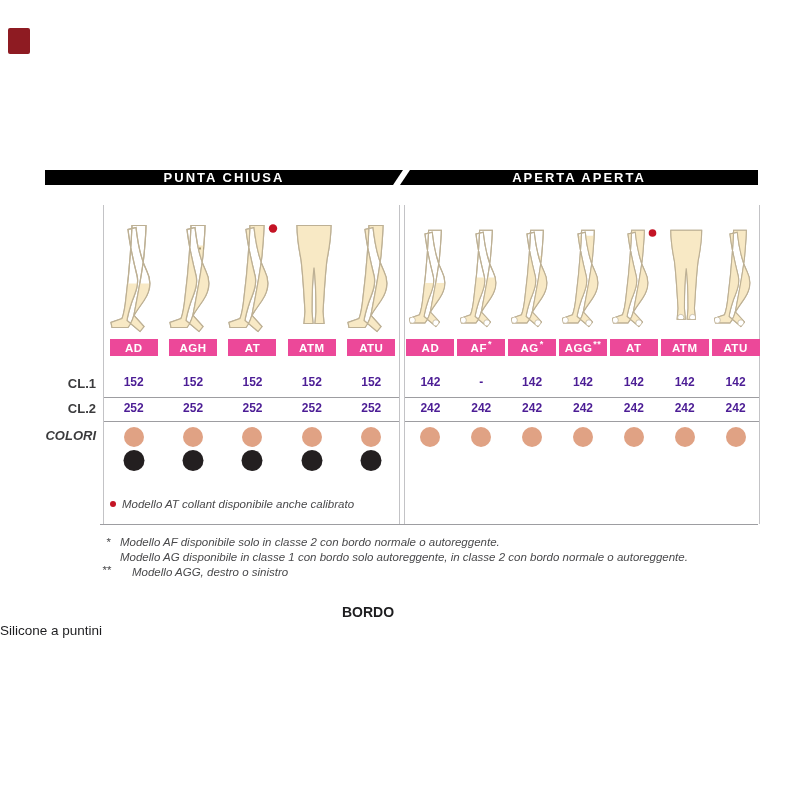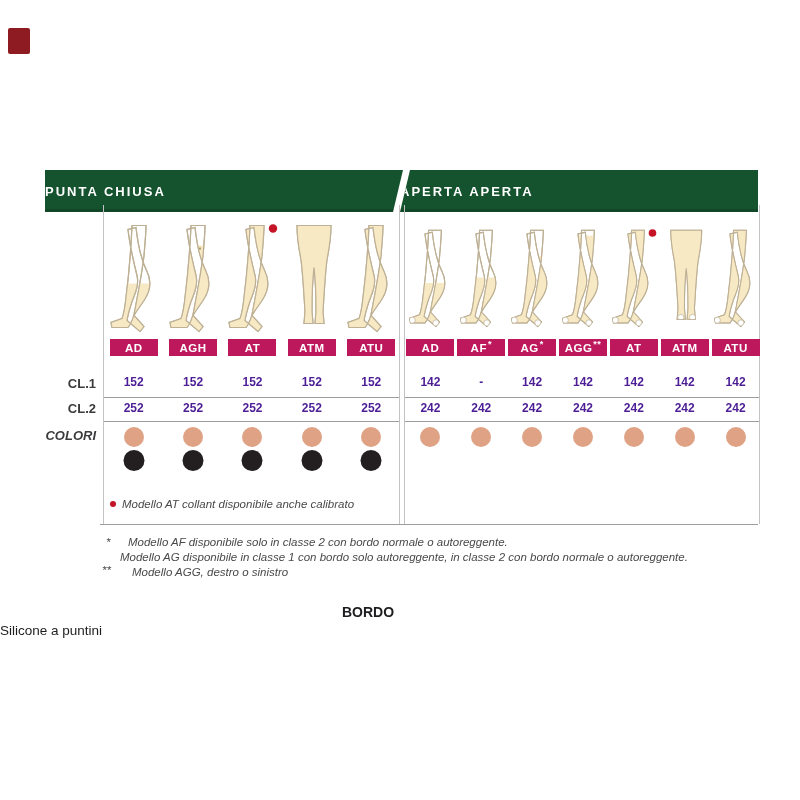--- a/index.html
+++ b/index.html
@@ -4,56 +4,56 @@
 <style>
   html,body{margin:0;padding:0;}
   body{width:800px;height:800px;background:#ffffff;position:relative;
        font-family:"Liberation Sans", sans-serif;color:#3b3b3d;overflow:hidden;}
   .abs{position:absolute;}
 
   
   .logo{left:8px;top:28px;width:22px;height:26px;background:#8e1b22;border-radius:2px;}
 
   
-  .bar{top:170px;height:42px;background:#14532d;color:#ffffff;
-       display:flex;align-items:center;justify-content:flex-start;
+  .bar{top:170px;height:15px;background:#000000;color:#ffffff;
+       display:flex;align-items:center;justify-content:center;
        font-size:13px;font-weight:bold;letter-spacing:2px;
        box-shadow:inset 0 -3px 0 rgba(0,0,0,0.14);}
   .bar-left{left:45px;width:358px;clip-path:polygon(0 0,100% 0,calc(100% - 10px) 100%,0 100%);}
   .bar-right{left:400px;width:358px;clip-path:polygon(10px 0,100% 0,100% 100%,0 100%);}
 
   
   .rowlabel{width:58px;text-align:right;font-weight:bold;font-size:13px;color:#3b3b3d;left:38px;}
 
   
   .ptable{top:205px;height:319px;border-left:1px solid #c3c3c6;border-right:1px solid #c3c3c6;}
   .ptable .col{position:absolute;top:0;bottom:0;}
   .ptable .legbox{position:absolute;top:6px;left:0;right:0;height:124px;
                   display:flex;align-items:flex-end;justify-content:center;}
   .ptable .badge{position:absolute;top:134px;left:50%;transform:translateX(-50%);
-                 width:48px;height:17px;background:#be185d;color:#fff;
+                 width:48px;height:17px;background:#ec4899;color:#fff;
                  display:flex;align-items:center;justify-content:center;
                  font-size:11.5px;font-weight:bold;letter-spacing:0.5px;}
   .ptable .badge .sup{font-size:9px;vertical-align:super;line-height:1;margin-left:1px;position:relative;top:-3px;}
   .ptable .val{position:absolute;left:0;right:0;text-align:center;
                font-size:12px;font-weight:bold;color:#4c1d95;}
   .ptable .val.cl1{top:170px;}
   .ptable .val.cl2{top:196px;}
   .ptable .dot{position:absolute;left:50%;transform:translateX(-50%);border-radius:50%;}
   .ptable .dot.d0{top:222px;width:20px;height:20px;}
   .ptable .dot.d1{top:245px;width:21px;height:21px;}
   .rowline{position:absolute;left:0;right:0;height:1px;background:#9d9da1;}
 
   
   .fn-inner{top:498px;left:110px;font-style:italic;font-size:11.5px;color:#49494b;
             display:flex;align-items:center;gap:6px;}
   .fn-inner .reddot{width:6px;height:6px;border-radius:50%;background:#c41425;display:inline-block;}
   .hr-bottom{top:524px;left:100px;width:658px;height:1px;background:#9d9da1;}
   .fn{font-style:italic;font-size:11.5px;color:#49494b;}
-  .fn-l1{top:536px;left:120px;margin-left:8px;}
+  .fn-l1{top:536px;left:120px;}
   .fn-l2{top:551px;left:120px;}
   .fn-l3{top:566px;left:132px;}
   .mark1{top:536px;left:106px;}
   .mark2{top:564px;left:102px;}
 
   
   .bordo-title{top:604px;left:0;width:736px;text-align:center;font-weight:bold;font-size:14px;color:#1d1d1f;}
   .bordo-sub{top:623px;left:0;width:800px;text-align:left;font-size:13.5px;color:#1d1d1f;}
 </style>
 </head>

